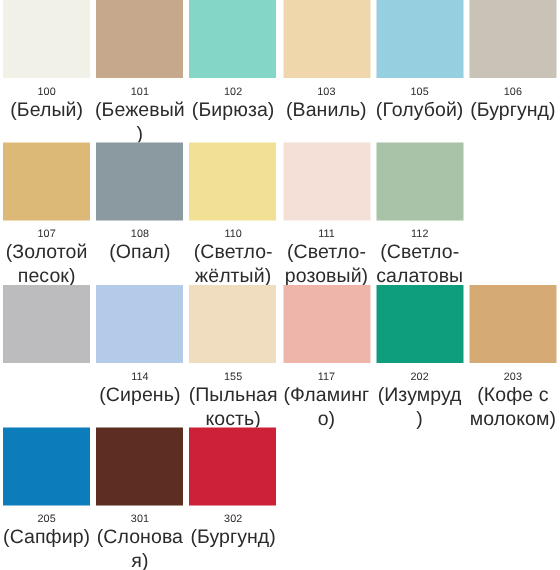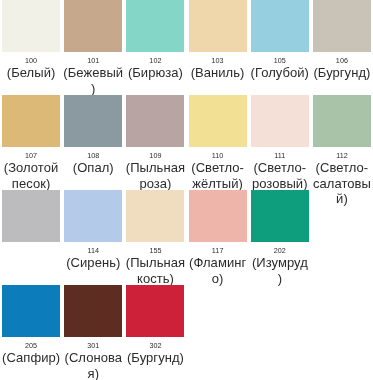--- a/index.html
+++ b/index.html
@@ -128,27 +128,20 @@
         </div>
       </div>
       <div class="swatch-cell">
         <div class="swatch-chip" style="background: rgb(139, 154, 161);"></div>
         <div class="swatch-caption">
           <span class="swatch-code">108</span>
           <span class="swatch-name">(Опал)</span>
         </div>
       </div>
       <div class="swatch-cell">
-        <div class="swatch-chip" style="background: rgb(183, 164, 163);"></div>
-        <div class="swatch-caption">
-          <span class="swatch-code">109</span>
-          <span class="swatch-name">(Пыльная роза)</span>
-        </div>
-      </div>
-      <div class="swatch-cell">
         <div class="swatch-chip" style="background: rgb(242, 225, 148);"></div>
         <div class="swatch-caption">
           <span class="swatch-code">110</span>
           <span class="swatch-name">(Светло-жёлтый)</span>
         </div>
       </div>
       <div class="swatch-cell">
         <div class="swatch-chip" style="background: rgb(244, 224, 215);"></div>
         <div class="swatch-caption">
           <span class="swatch-code">111</span>
@@ -188,20 +181,27 @@
           <span class="swatch-name">(Фламинго)</span>
         </div>
       </div>
       <div class="swatch-cell">
         <div class="swatch-chip" style="background: rgb(14, 157, 125);"></div>
         <div class="swatch-caption">
           <span class="swatch-code">202</span>
           <span class="swatch-name">(Изумруд)</span>
         </div>
       </div>
+      <div class="swatch-cell">
+        <div class="swatch-chip" style="background: rgb(213, 170, 116);"></div>
+        <div class="swatch-caption">
+          <span class="swatch-code">203</span>
+          <span class="swatch-name">(Кофе с молоком)</span>
+        </div>
+      </div>
     </div>
     <div class="palette-row">
       <div class="swatch-cell">
         <div class="swatch-chip" style="background: rgb(13, 124, 186);"></div>
         <div class="swatch-caption">
           <span class="swatch-code">205</span>
           <span class="swatch-name">(Сапфир)</span>
         </div>
       </div>
       <div class="swatch-cell">

